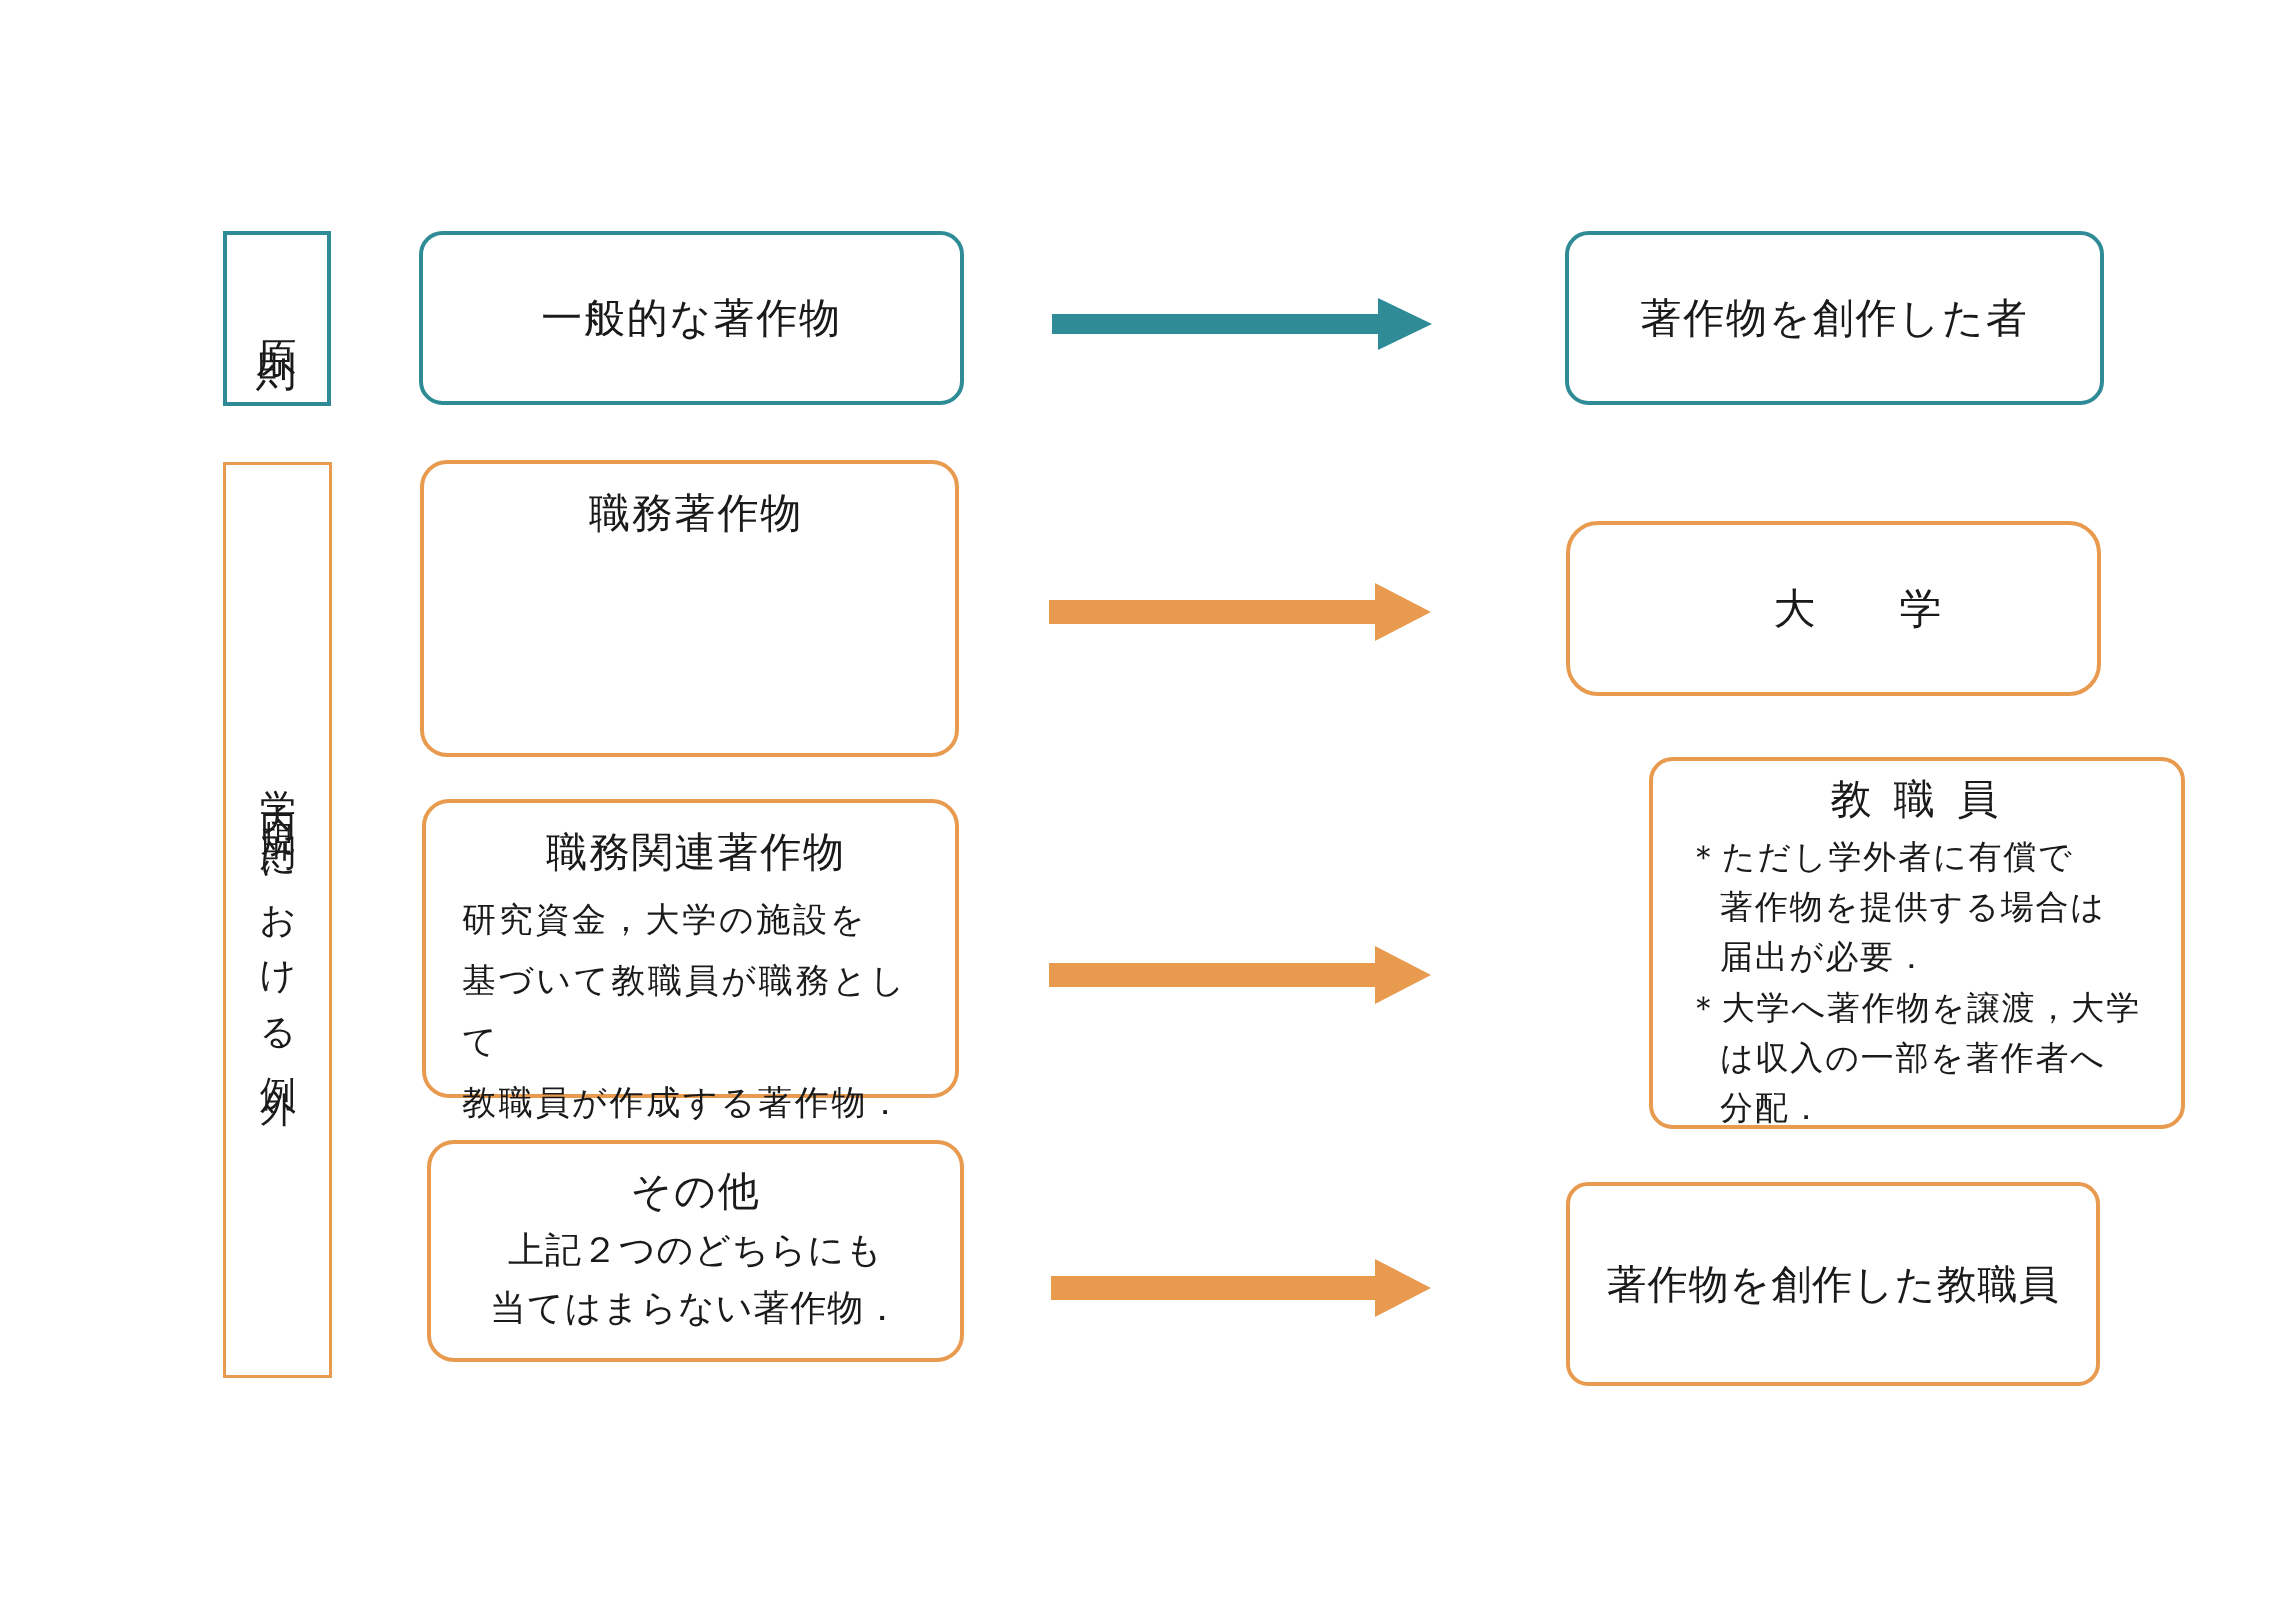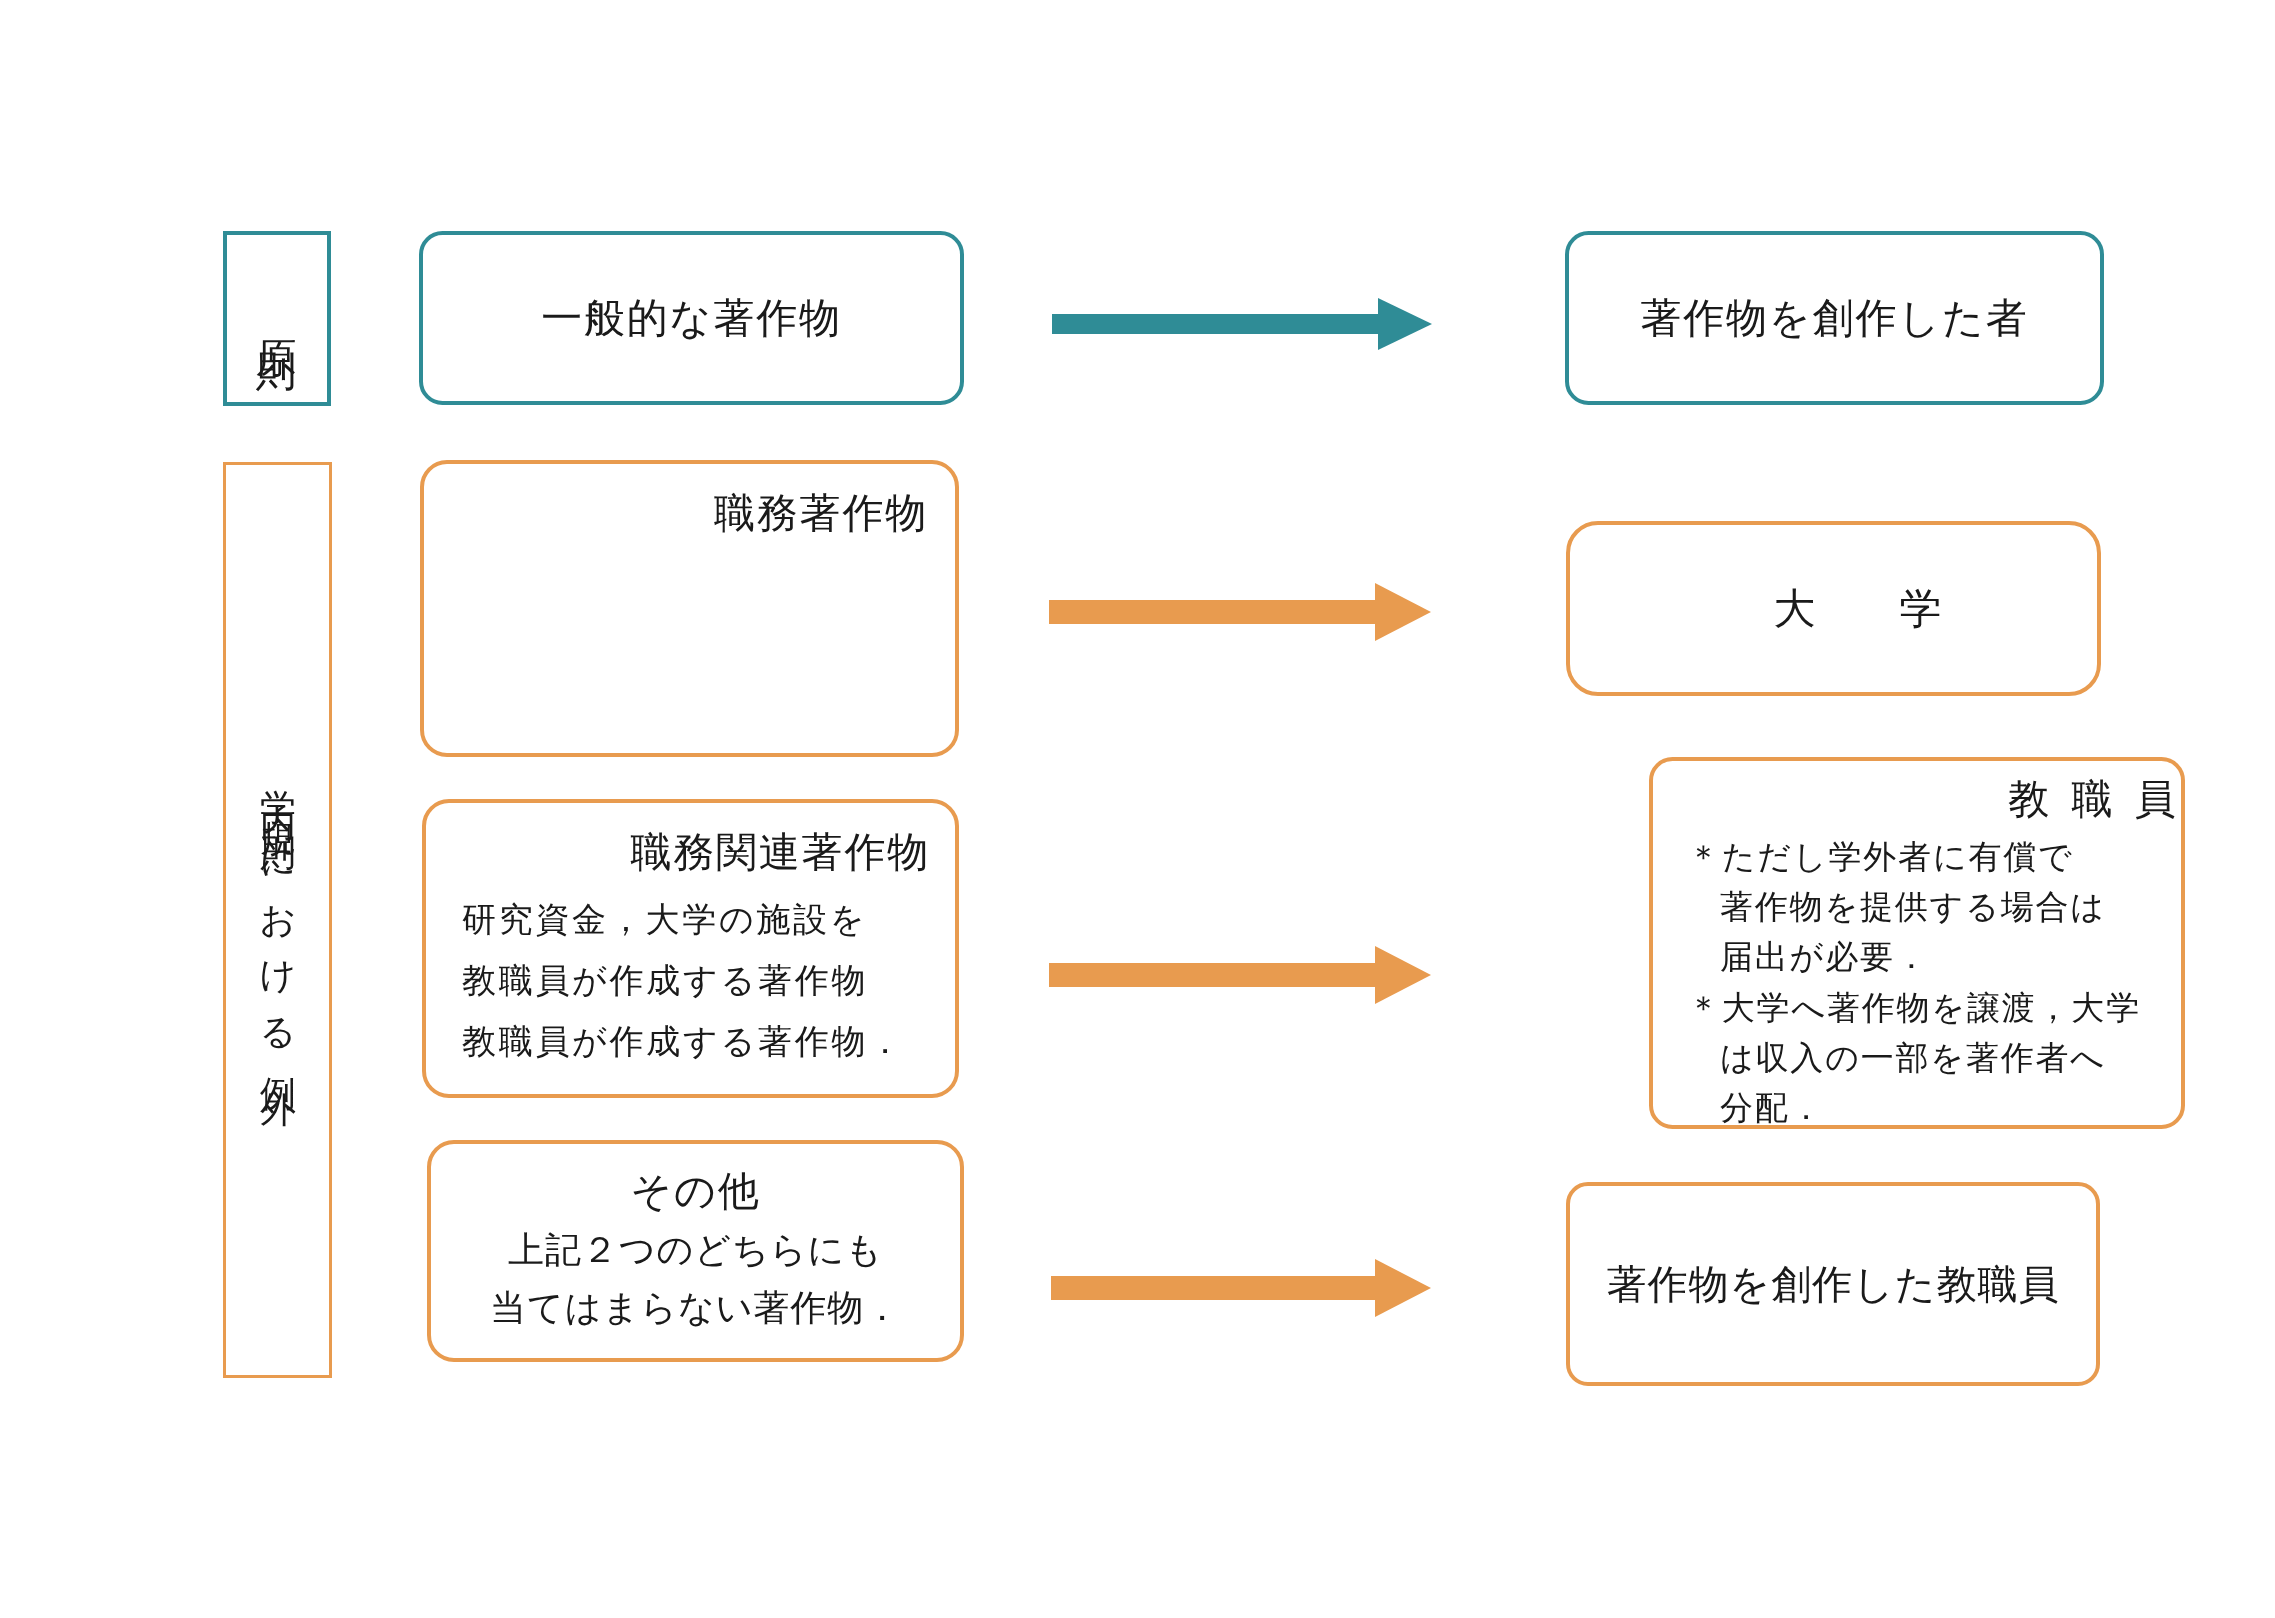--- a/index.html
+++ b/index.html
@@ -45,21 +45,21 @@
   }
 
   .center-box {
     display: flex;
     align-items: center;
     justify-content: center;
     text-align: center;
   }
 
   .box-title {
-    text-align: right;
+    text-align: center;
     font-size: 41px;
     line-height: 1.25;
     letter-spacing: 1.8px;
   }
   .box-body {
     margin-top: 11px;
     font-size: 34px;
     line-height: 1.8;
     letter-spacing: 0.9px;
   }
@@ -167,21 +167,21 @@
   </div>
 
   <div class="box orange-box center-box" id="ex1-result">
     <span>大　　学</span>
   </div>
 
   <div class="box orange-box" id="ex2-source">
     <div class="box-title">職務関連著作物</div>
     <div class="box-body">
       <div class="body-line">研究資金，大学の施設を</div>
-      <div class="body-line">教職員が作成する著作物</div>
+      <div class="body-line">基づいて教職員が職務として</div>
       <div class="body-line">教職員が作成する著作物．</div>
     </div>
   </div>
 
   <div class="arrow orange-arrow" id="ex2-arrow">
     <span class="shaft"></span>
     <span class="head"></span>
   </div>
 
   <div class="box orange-box" id="ex2-result">

